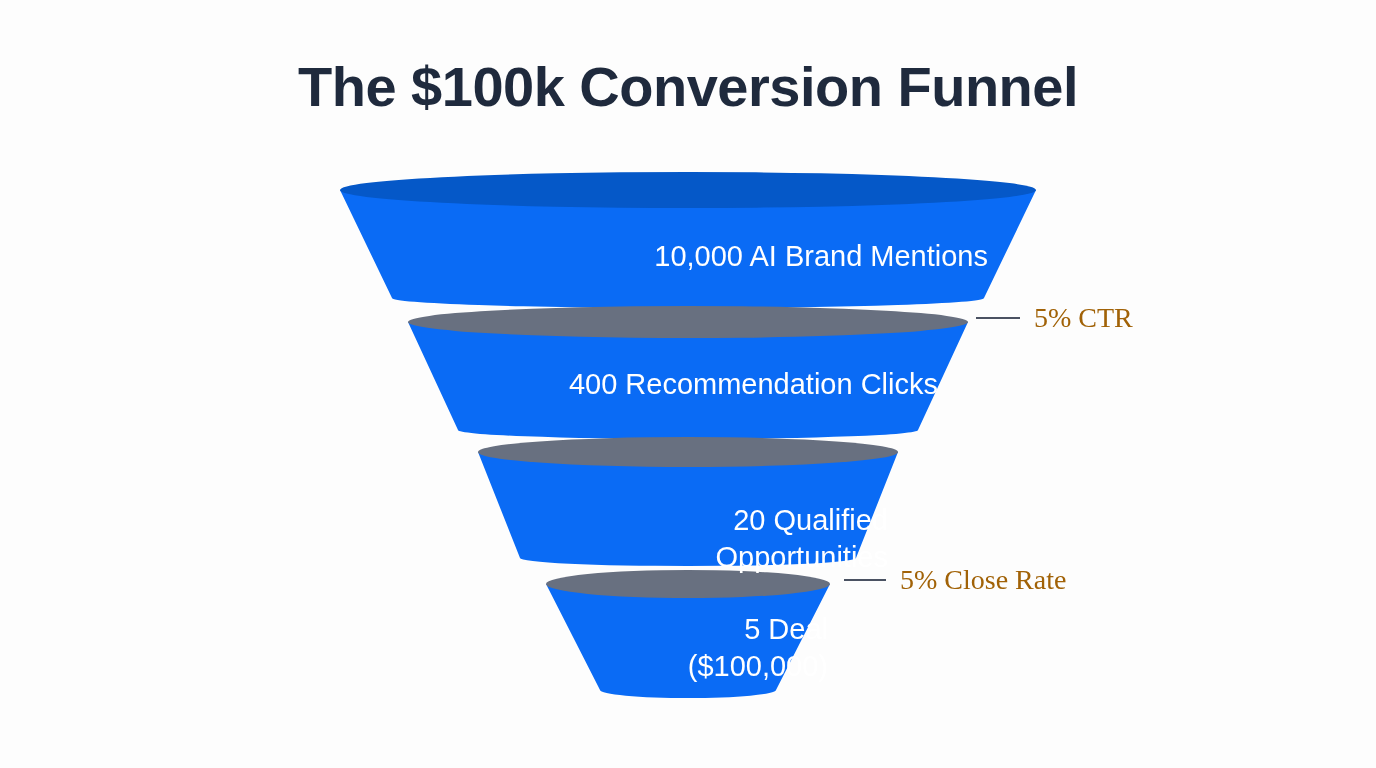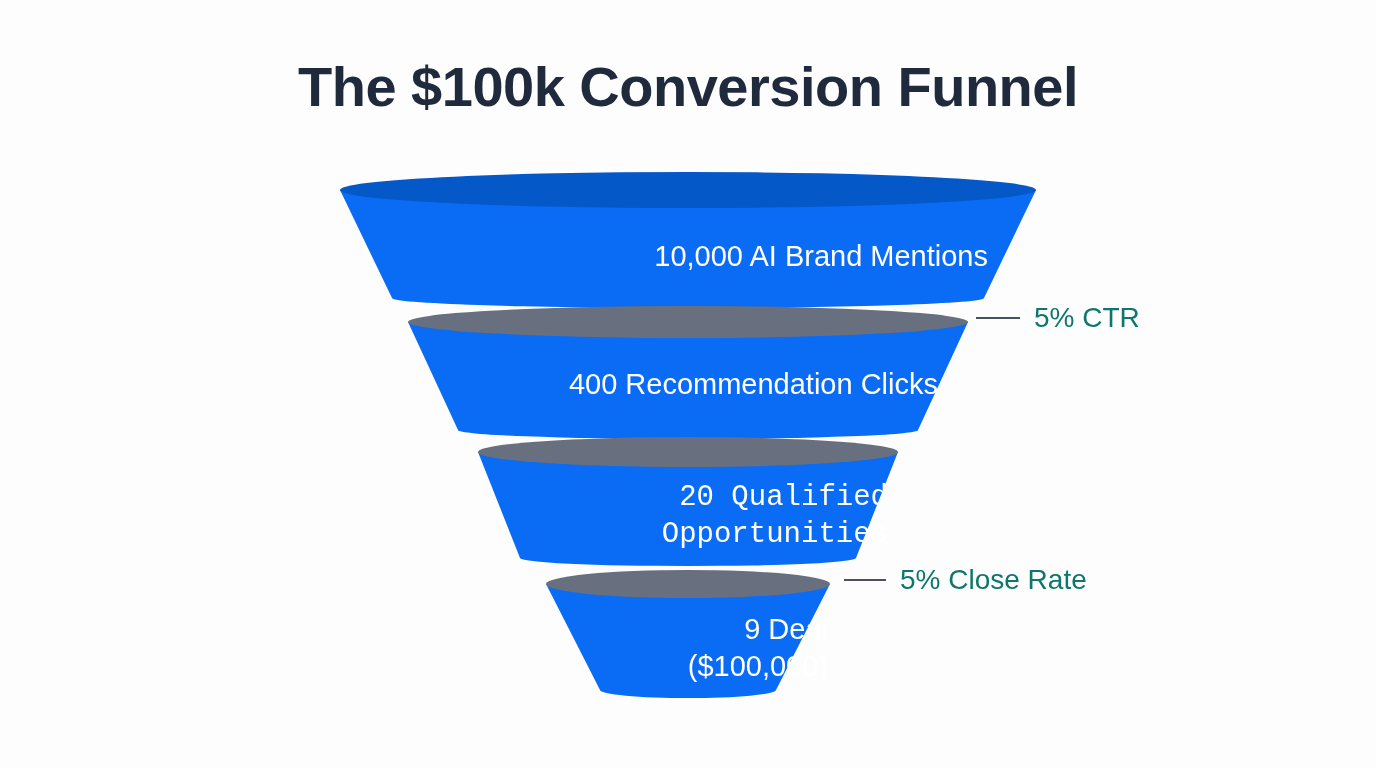--- a/index.html
+++ b/index.html
@@ -1,20 +1,20 @@
 <!DOCTYPE html>
 <html><head>
 <meta charset="utf-8">
 <style>
   html, body { margin:0; padding:0; background:#fdfdfd; }
   body { width:1376px; height:768px; position:relative; overflow:hidden; font-family:"Liberation Sans", sans-serif; }
   .title { position:absolute; top:54px; left:0; width:1376px; text-align:center; font-size:56px; font-weight:bold; color:#1f2a3d; letter-spacing:-0.5px; }
   svg.funnel { position:absolute; left:0; top:0; }
   .stage-label { position:absolute; color:#ffffff; font-size:29px; text-align:right; line-height:37px; white-space:pre-line; }
-  .annot { position:absolute; display:flex; align-items:center; color:#0f766e; font-size:28px; }
+  .annot { position:absolute; display:flex; align-items:center; color:#a16207; font-size:28px;font-family:Liberation Serif, serif; }
   .annot .line { height:2px; background:#4a5262; margin-right:14px; }
 </style>
 </head>
 <body>
 
 <div class="title">The $100k Conversion Funnel</div>
 
 <svg class="funnel" width="1376" height="768" viewBox="0 0 1376 768">
 
   <g>
@@ -33,23 +33,23 @@
   </g>
 
   <g>
     <path d="M546 584 L600 690 A88 8 0 0 0 776 690 L830 584 Z" fill="#0a6bf5"></path>
     <ellipse cx="688" cy="584" rx="142" ry="14" fill="#687080"></ellipse>
   </g>
 </svg>
 
 <div class="stage-label" style="left:388px; width:600px; top:238px;">10,000 AI Brand Mentions</div>
 <div class="stage-label" style="left:438px; width:500px; top:366px;">400 Recommendation Clicks</div>
-<div class="stage-label" style="left:488px; width:400px; top:479px;font-family:Liberation Mono, monospace;">20 Qualified
+<div class="stage-label" style="left:488px; width:400px; top:502px;">20 Qualified
 Opportunities</div>
-<div class="stage-label" style="left:548px; width:280px; top:611px;">9 Deal
+<div class="stage-label" style="left:548px; width:280px; top:611px;">5 Deal
 ($100,000)</div>
 
 <div class="annot" style="left:976px; top:302px;">
   <span class="line" style="width:44px;"></span>
   <span>5% CTR</span>
 </div>
 
 <div class="annot" style="left:844px; top:564px;">
   <span class="line" style="width:42px;"></span>
   <span>5% Close Rate</span>

